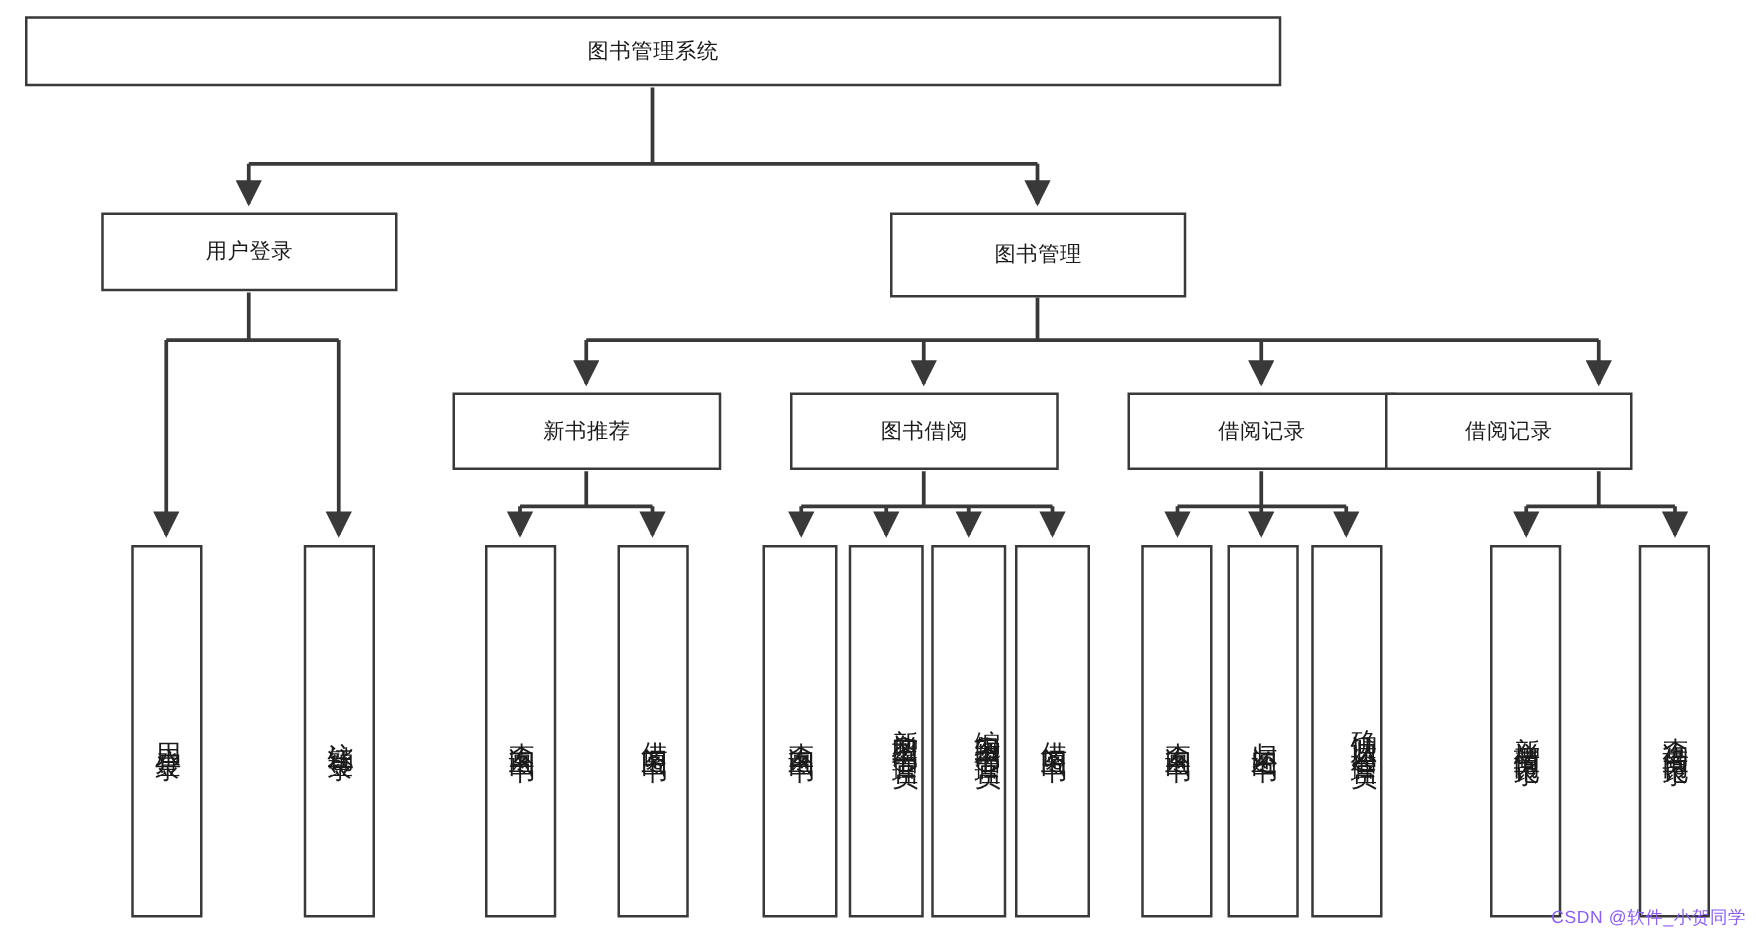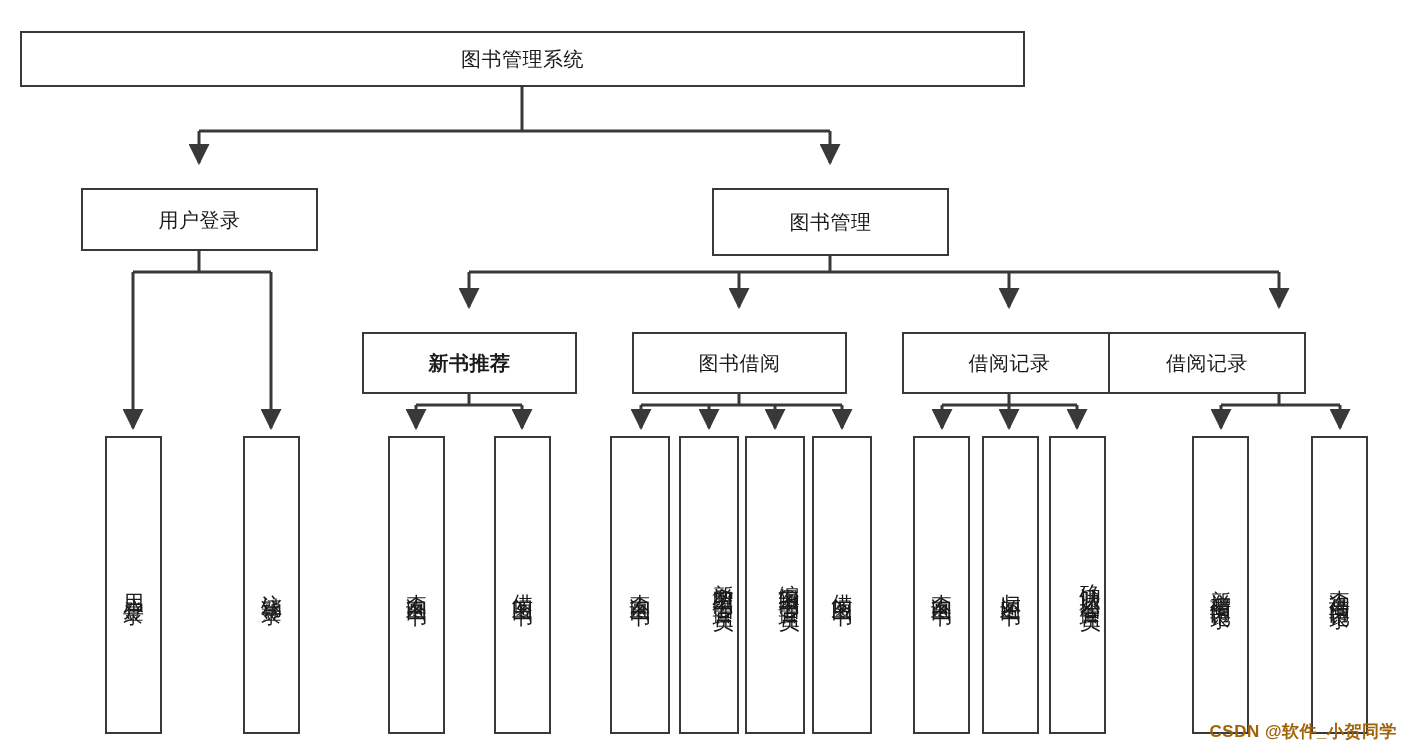--- a/index.html
+++ b/index.html
@@ -30,24 +30,23 @@
     box-sizing: border-box;
     background: #ffffff;
     border: 2px solid #393939;
     display: flex;
     align-items: center;
     justify-content: center;
     color: #1a1a1a;
     text-align: center;
   }
   .node.h {
-    font-size: 20px;
+    font-size: 17px;
     line-height: 1.1;
     letter-spacing: 0.5px;
-    margin-top: 18px;
   }
   .node.v {
     writing-mode: vertical-rl;
     text-orientation: upright;
     font-size: 21px;
     letter-spacing: 4px;
     padding: 4px 0;
   }
   .node.v.topalign {
     align-items: flex-start;
@@ -55,26 +54,25 @@
   }
   .vlabel {
     writing-mode: vertical-rl;
     text-orientation: upright;
     display: block;
   }
   #watermark {
     position: absolute;
     right: 8px;
     bottom: 4px;
-    font-size: 17px;
-    color: #a16207;
+    font-size: 14px;
+    color: #8b5cf6;
     letter-spacing: 0.5px;
     white-space: nowrap;
     user-select: none;
-    font-weight: bold;
   }
 </style>
 </head>
 <body>
 
 <div id="canvas">
 
   <svg id="wires" viewBox="0 0 1405 747" width="1405" height="747" xmlns="http://www.w3.org/2000/svg">
     <defs>
       <marker id="arrow" viewBox="0 0 10 10" refX="9" refY="5" markerWidth="7" markerHeight="7" orient="auto-start-reverse">
@@ -133,21 +131,21 @@
   </div>
 
   <div class="node h" style="left:81px; top:170px; width:237px; height:63px;">
     <span>用户登录</span>
   </div>
 
   <div class="node h" style="left:712px; top:170px; width:237px; height:68px;">
     <span>图书管理</span>
   </div>
 
-  <div class="node h" style="left:362px; top:314px; width:215px; height:62px;font-weight:bold;">
+  <div class="node h" style="left:362px; top:314px; width:215px; height:62px;">
     <span>新书推荐</span>
   </div>
 
   <div class="node h" style="left:632px; top:314px; width:215px; height:62px;">
     <span>图书借阅</span>
   </div>
 
   <div class="node h" style="left:902px; top:314px; width:215px; height:62px;">
     <span>借阅记录</span>
   </div>

